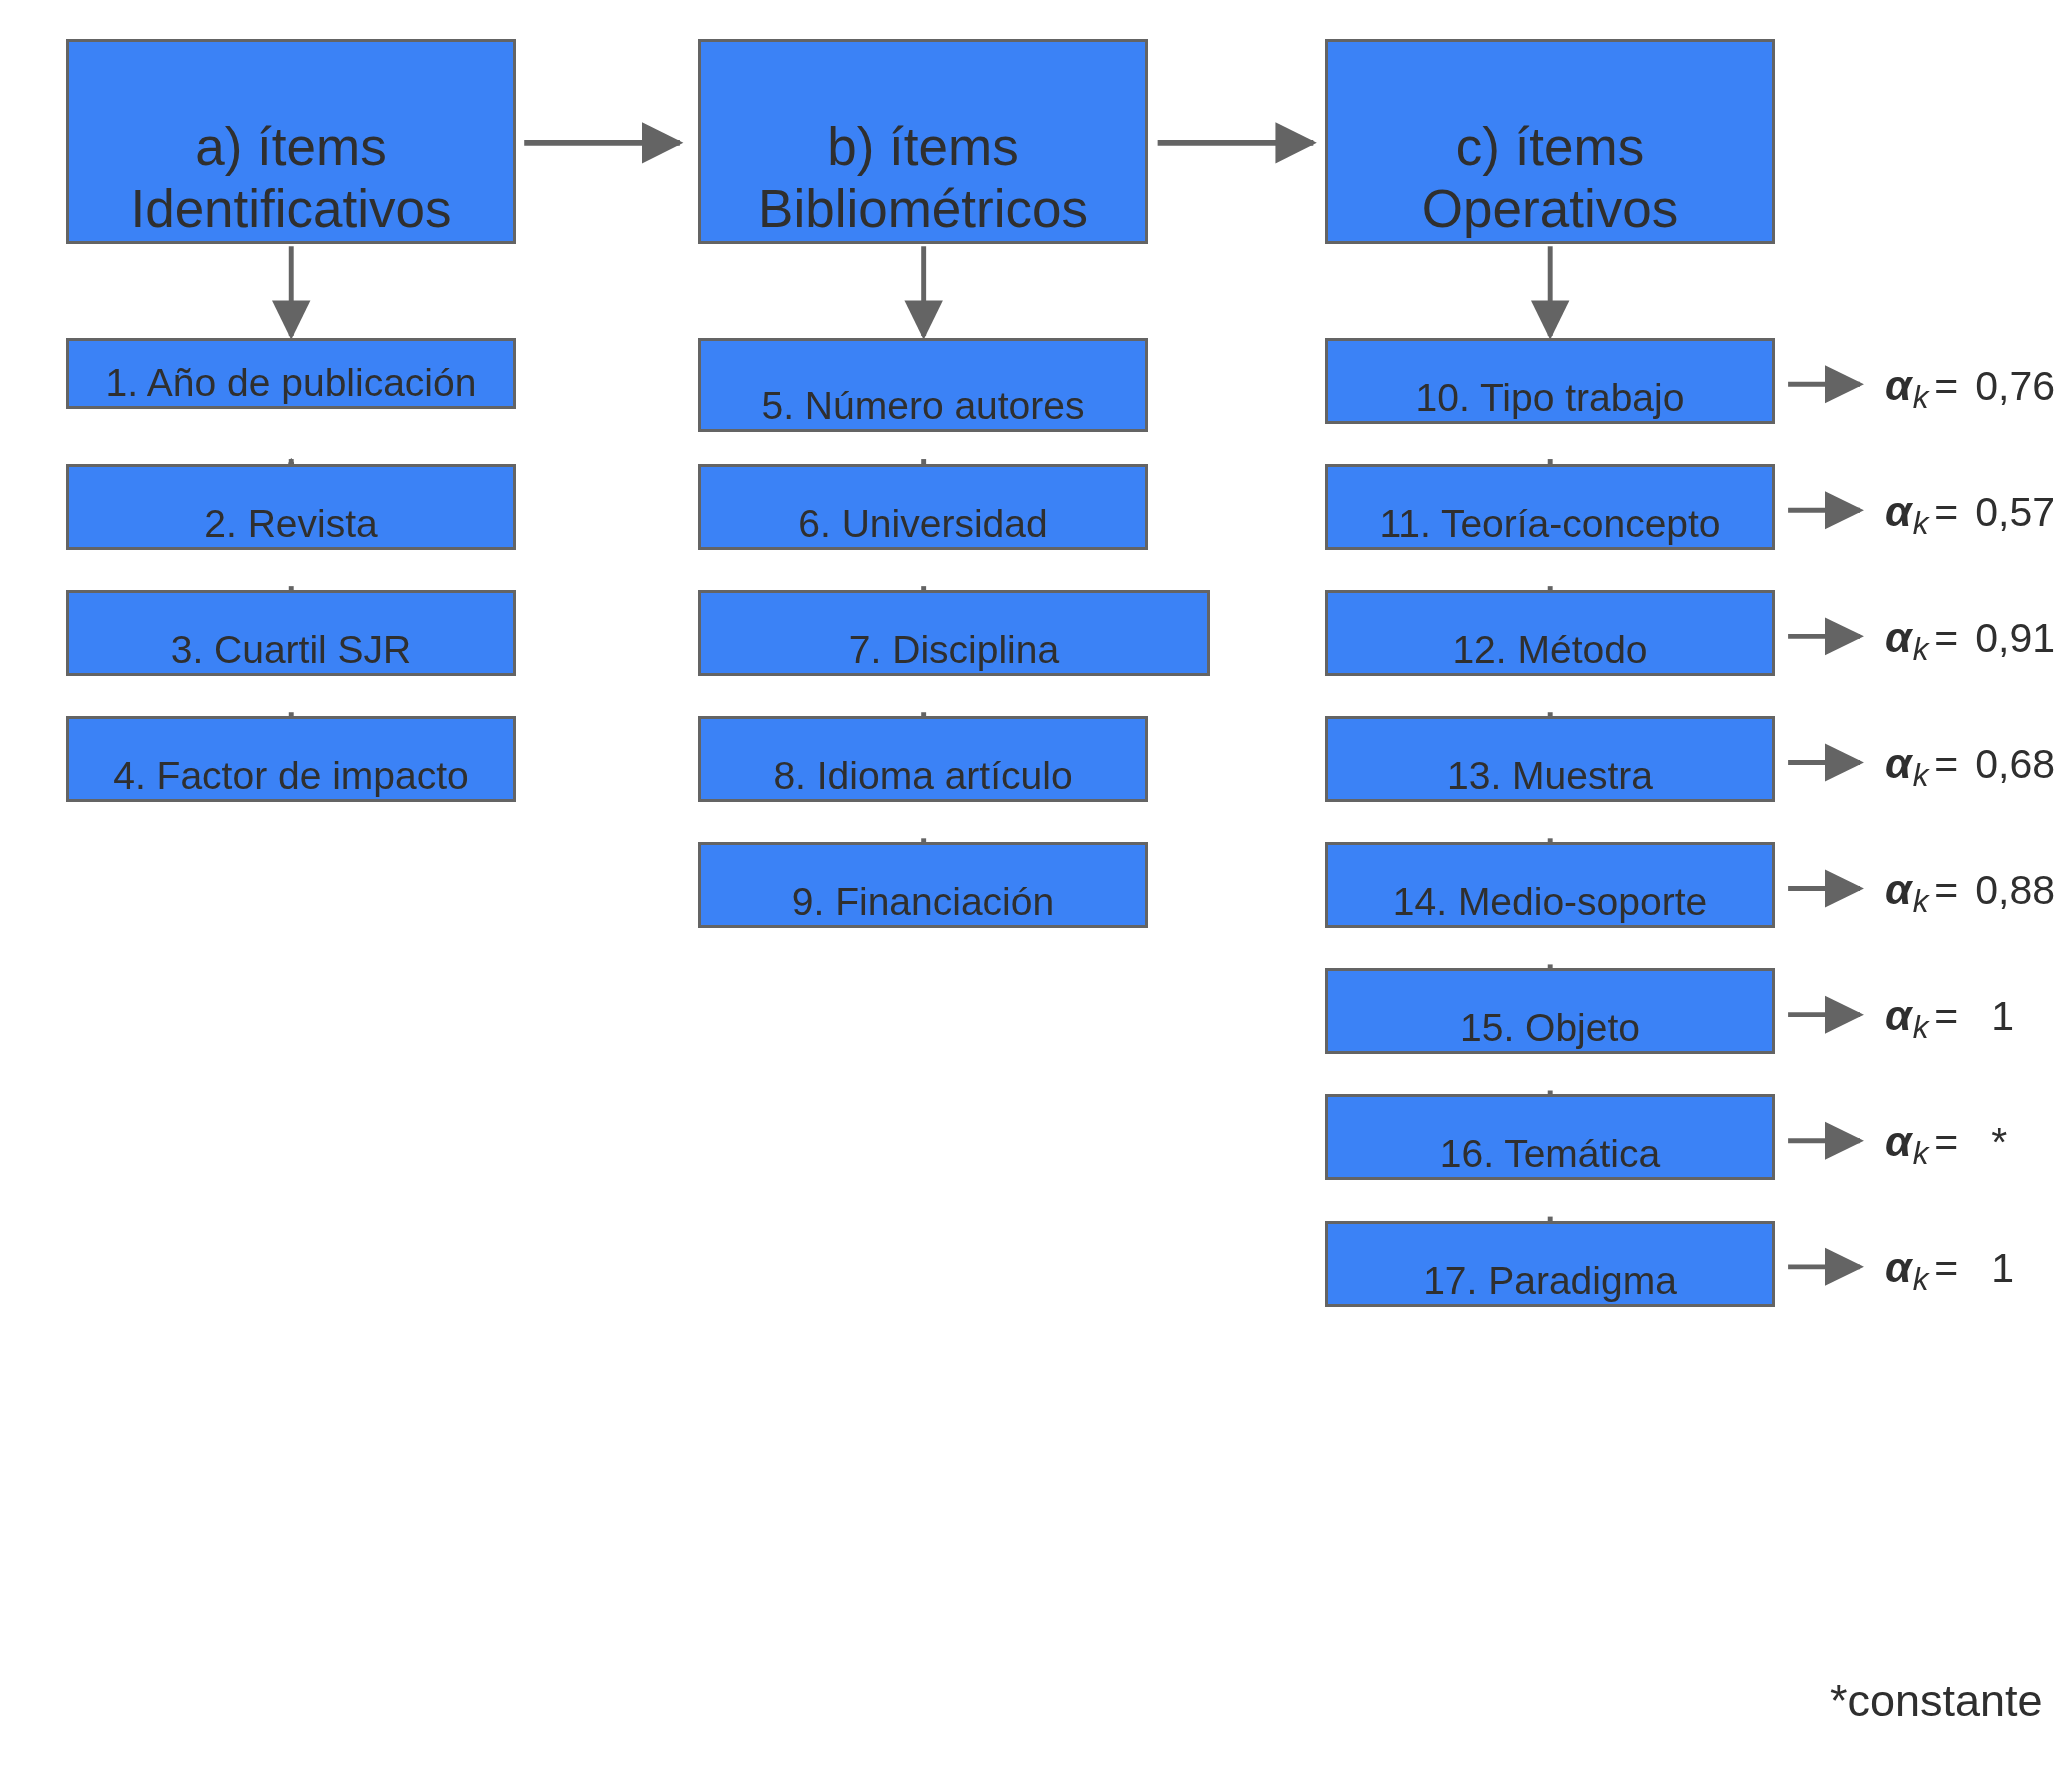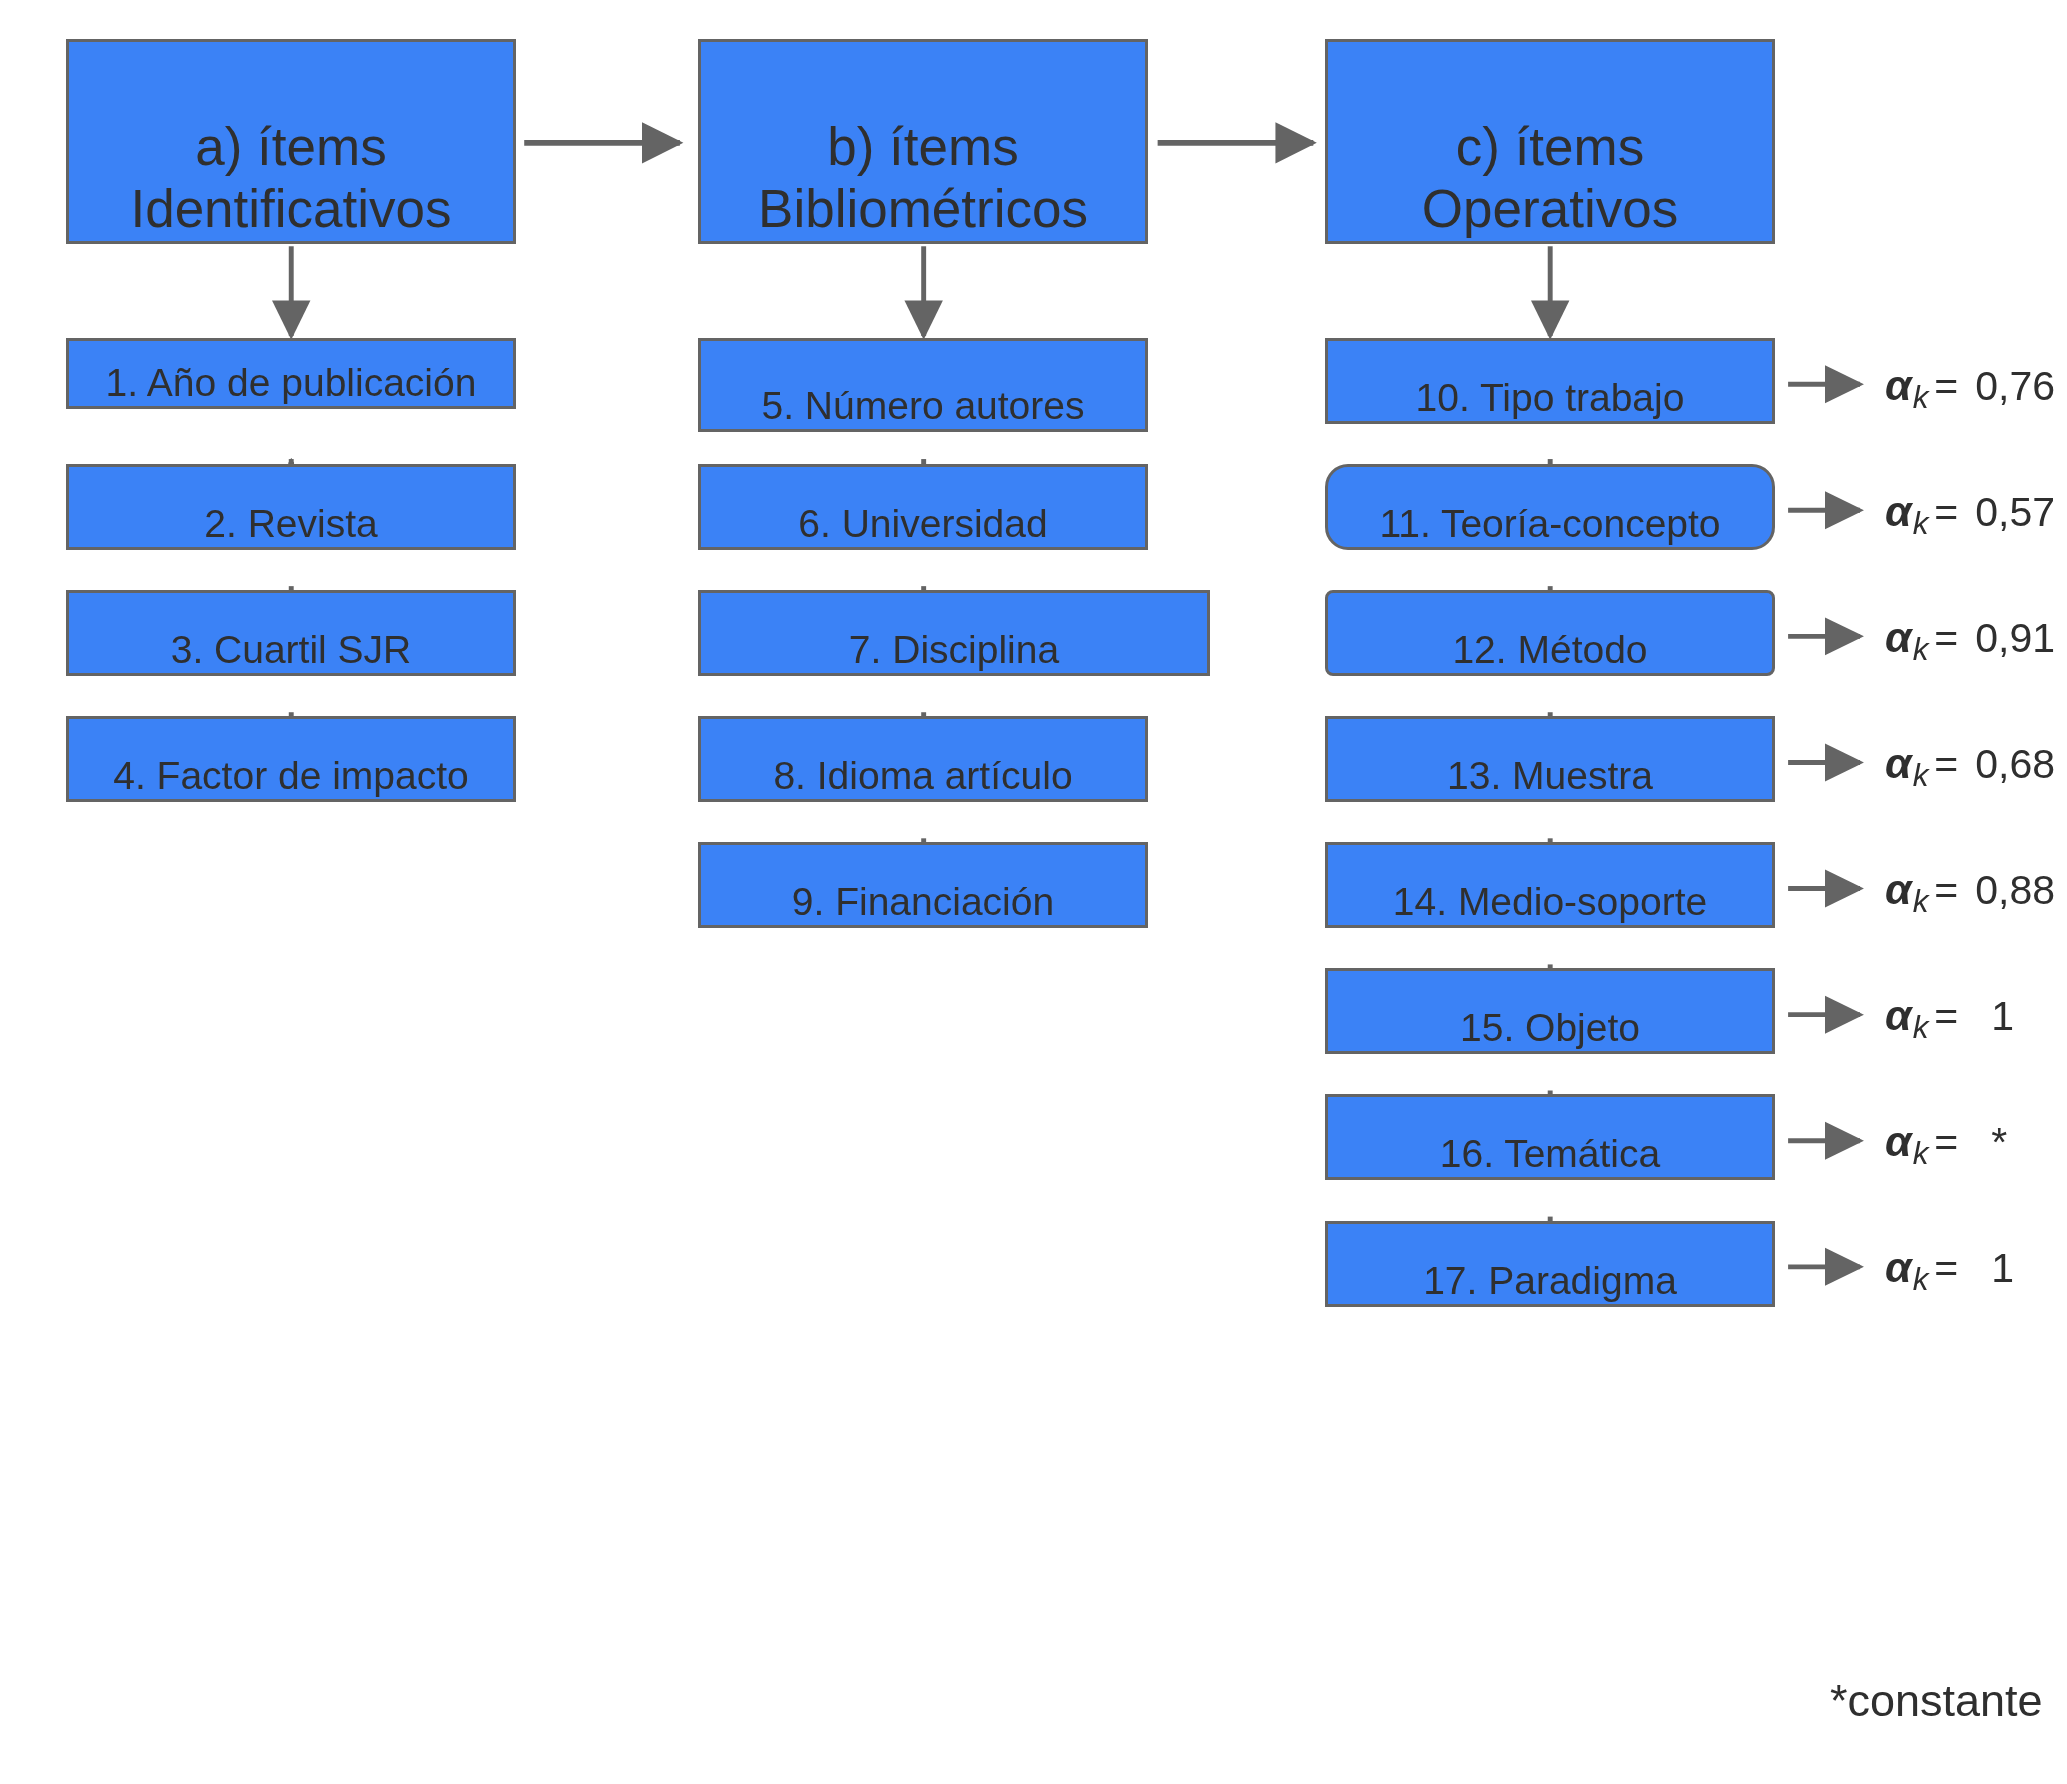--- a/index.html
+++ b/index.html
@@ -203,24 +203,24 @@
   <div class="box item-box" style="left:698px; top:716px; width:450px; height:86px;">
     <span>8. Idioma artículo</span>
   </div>
   <div class="box item-box" style="left:698px; top:842px; width:450px; height:86px;">
     <span>9. Financiación</span>
   </div>
 
   <div class="box item-box" style="left:1325px; top:338px; width:450px; height:86px;">
     <span>10. Tipo trabajo</span>
   </div>
-  <div class="box item-box" style="left:1325px; top:464px; width:450px; height:86px;border-radius:23px;">
+  <div class="box item-box" style="left:1325px; top:464px; width:450px; height:86px;">
     <span>11. Teoría-concepto</span>
   </div>
-  <div class="box item-box" style="left:1325px; top:590px; width:450px; height:86px;border-radius:8px;">
+  <div class="box item-box" style="left:1325px; top:590px; width:450px; height:86px;">
     <span>12. Método</span>
   </div>
   <div class="box item-box" style="left:1325px; top:716px; width:450px; height:86px;">
     <span>13. Muestra</span>
   </div>
   <div class="box item-box" style="left:1325px; top:842px; width:450px; height:86px;">
     <span>14. Medio-soporte</span>
   </div>
   <div class="box item-box" style="left:1325px; top:968px; width:450px; height:86px;">
     <span>15. Objeto</span>

